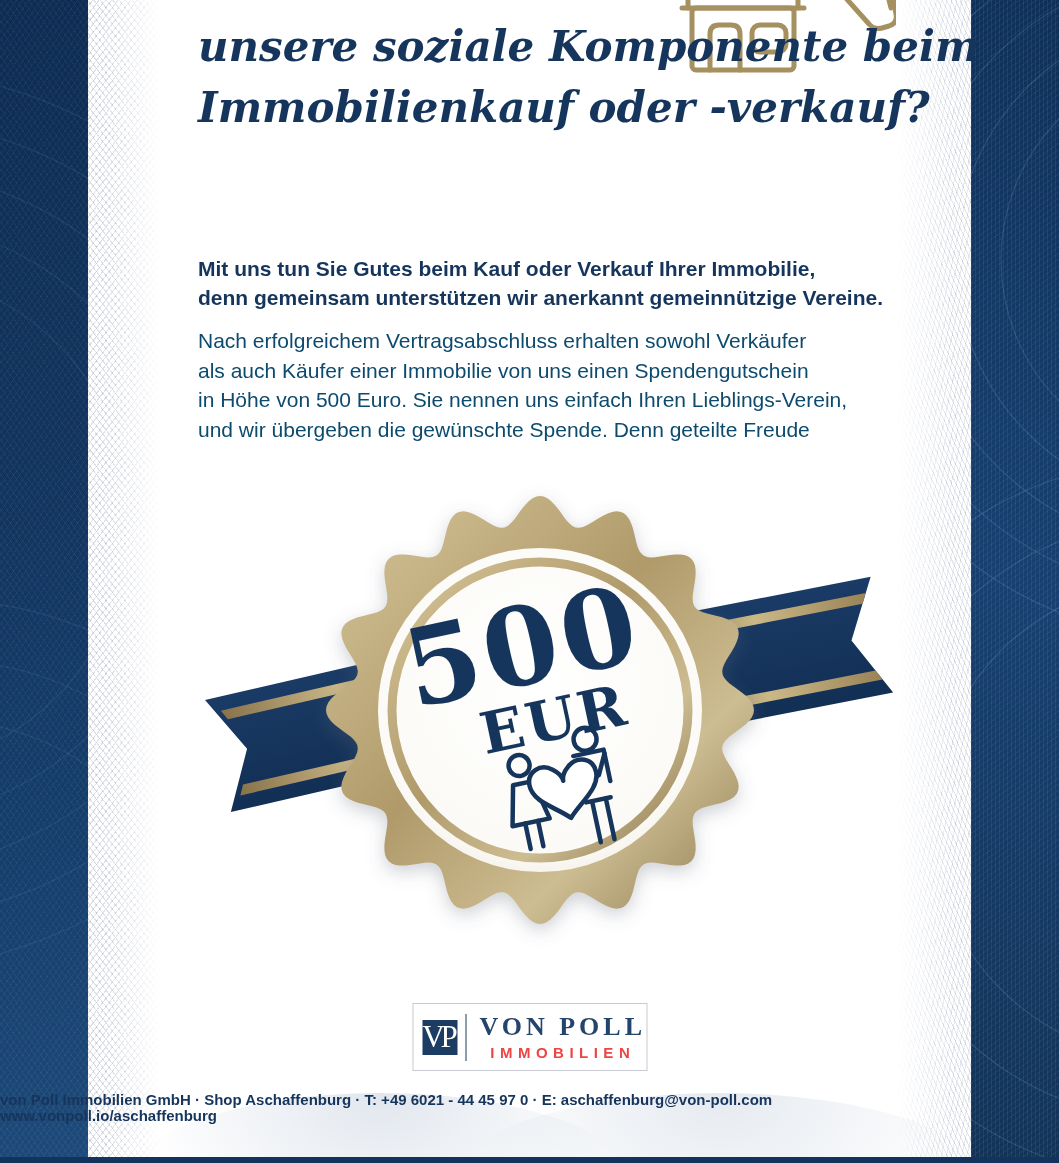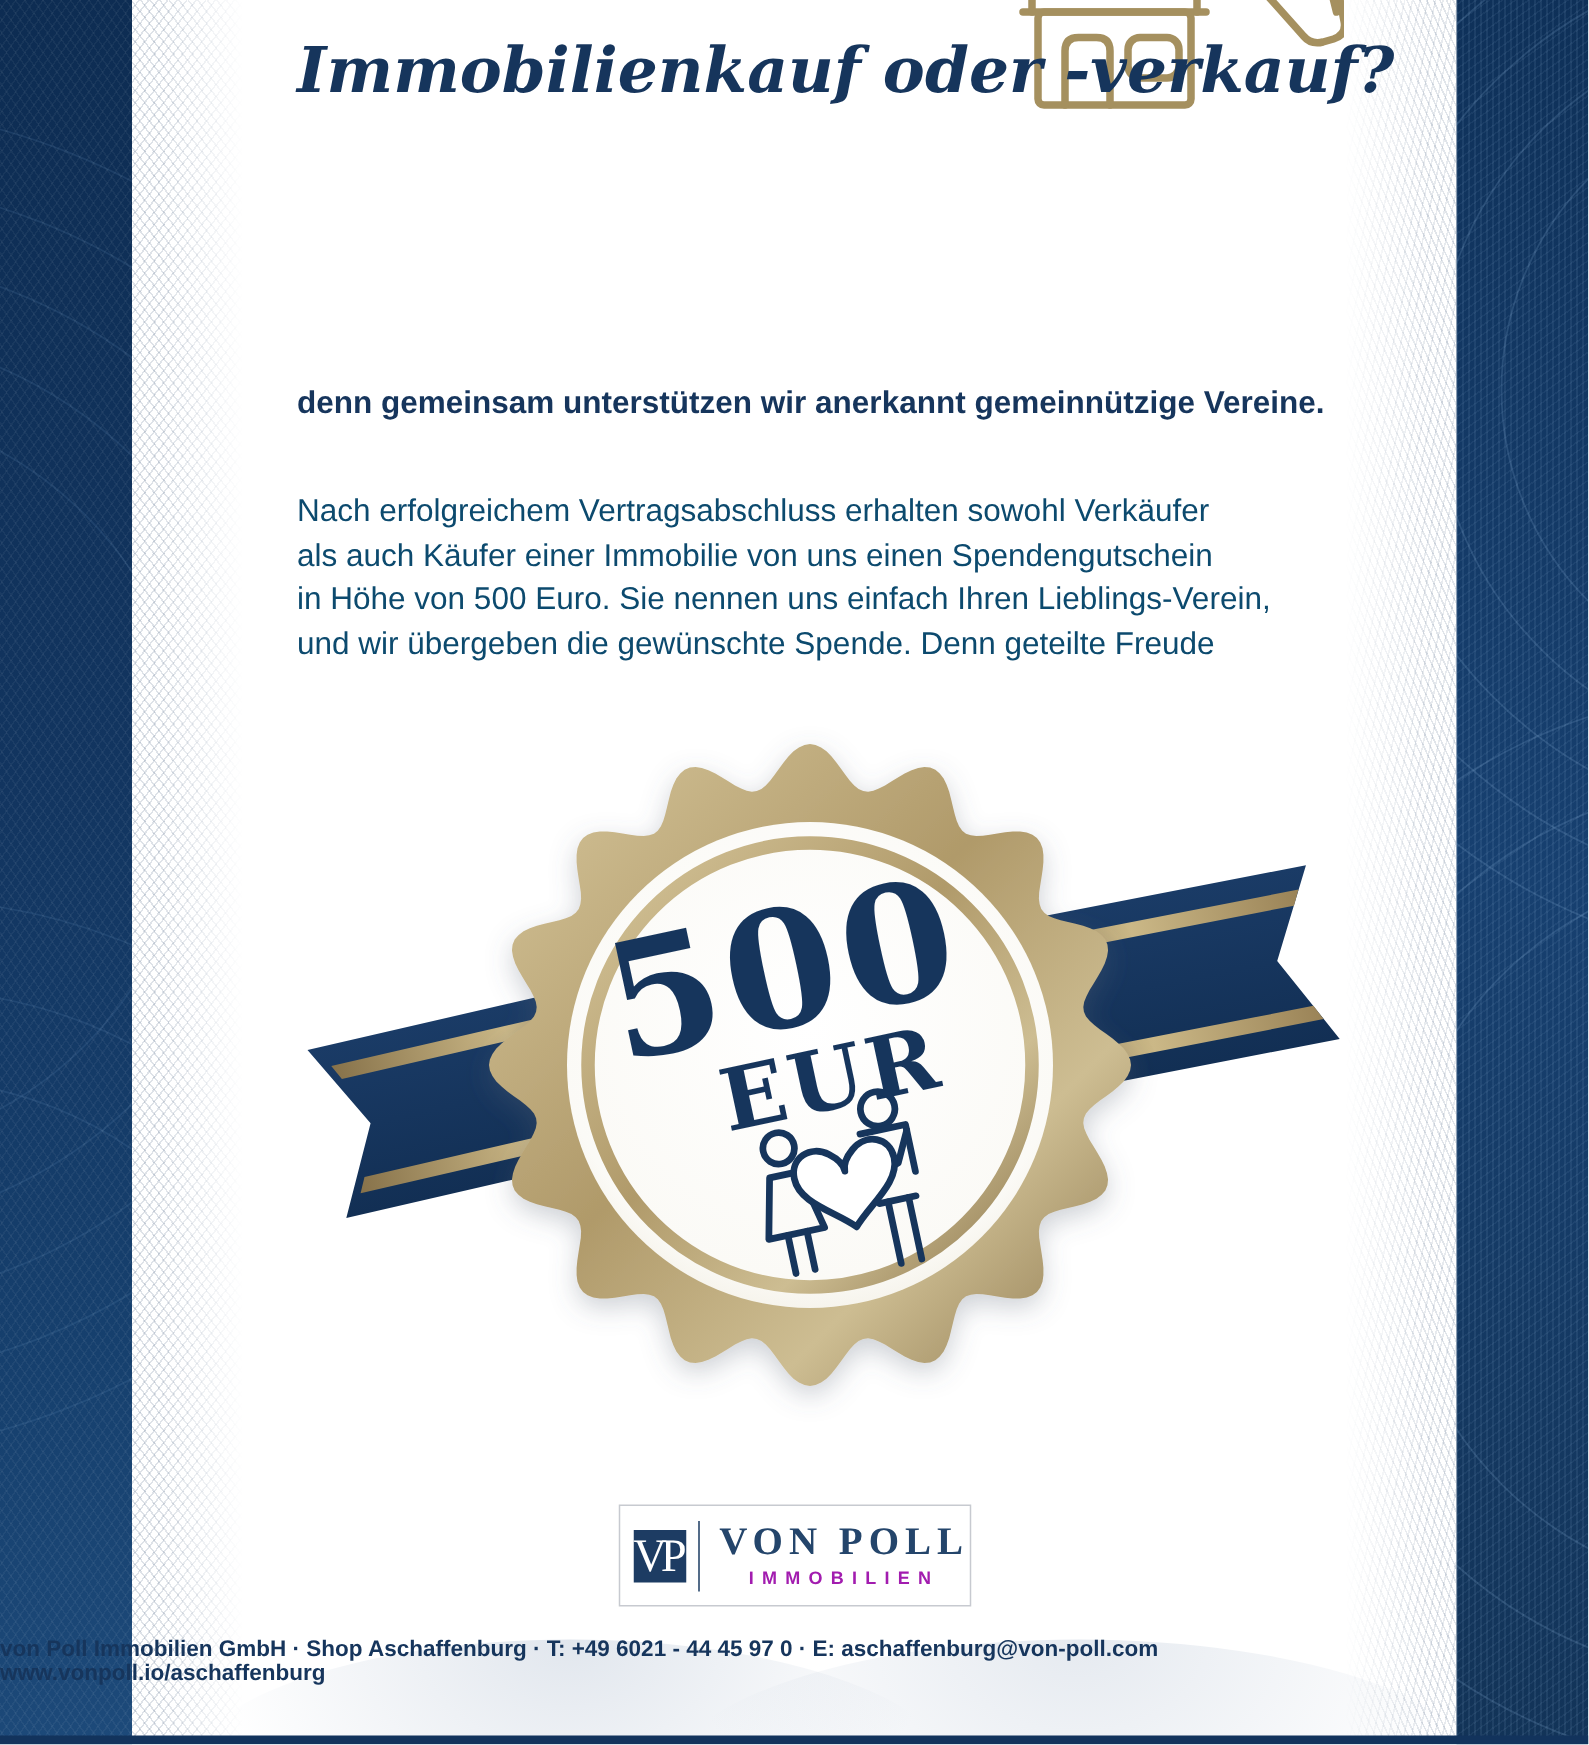--- a/index.html
+++ b/index.html
@@ -82,21 +82,21 @@
     display:flex;align-items:center;justify-content:center;letter-spacing:-4px;
     padding-right:3px;box-sizing:border-box;
   }
   .logo-divider{width:2px;height:47px;background:#1d3c63;margin-left:8px;}
   .logo-text{display:flex;flex-direction:column;margin-left:13px;text-align:center;font-weight:bold;}
   .logo-name{
     font-family:"Liberation Serif","DejaVu Serif",serif;
     font-size:26px;letter-spacing:4px;color:#24456b;line-height:26px;white-space:nowrap;
   }
   .logo-sub{
-    font-size:12px;letter-spacing:5.5px;color:#a21caf;margin-top:4px;white-space:nowrap;
+    font-size:15px;letter-spacing:5.5px;color:#ef4444;margin-top:4px;white-space:nowrap;
   }
 
   
   .footer{
     position:absolute;left:0;right:0;top:1092px;z-index:2;
     font-weight:bold;font-size:15px;line-height:16px;color:#16355C;
   }
 </style>
 </head>
 <body>
@@ -143,24 +143,26 @@
       <path d="M12,8 L12,-6 M122,8 L122,-6"></path>
       <rect x="16" y="8" width="102" height="62" rx="4"></rect>
       <path d="M34,70 L34,34 q0,-9 9,-9 h12 q9,0 9,9 L64,70"></path>
       <rect x="76" y="25" width="34" height="27" rx="8"></rect>
       <path d="M168,-4 L193,24 q5,6 13,4 l7,-2 q9,-3 7,-12 l-3,-16"></path>
       <path d="M212,-4 l3,12"></path>
     </g>
   </svg>
 
   <div class="headline">
+    <div>unsere soziale Komponente beim</div>
     <div>Immobilienkauf oder -verkauf?</div>
   </div>
 
   <div class="intro">
+    <div>Mit uns tun Sie Gutes beim Kauf oder Verkauf Ihrer Immobilie,</div>
     <div>denn gemeinsam unterstützen wir anerkannt gemeinnützige Vereine.</div>
   </div>
 
   <div class="bodytext">
     <div>Nach erfolgreichem Vertragsabschluss erhalten sowohl Verkäufer</div>
     <div>als auch Käufer einer Immobilie von uns einen Spendengutschein</div>
     <div>in Höhe von 500 Euro. Sie nennen uns einfach Ihren Lieblings-Verein,</div>
     <div>und wir übergeben die gewünschte Spende. Denn geteilte Freude</div>
   </div>
 

